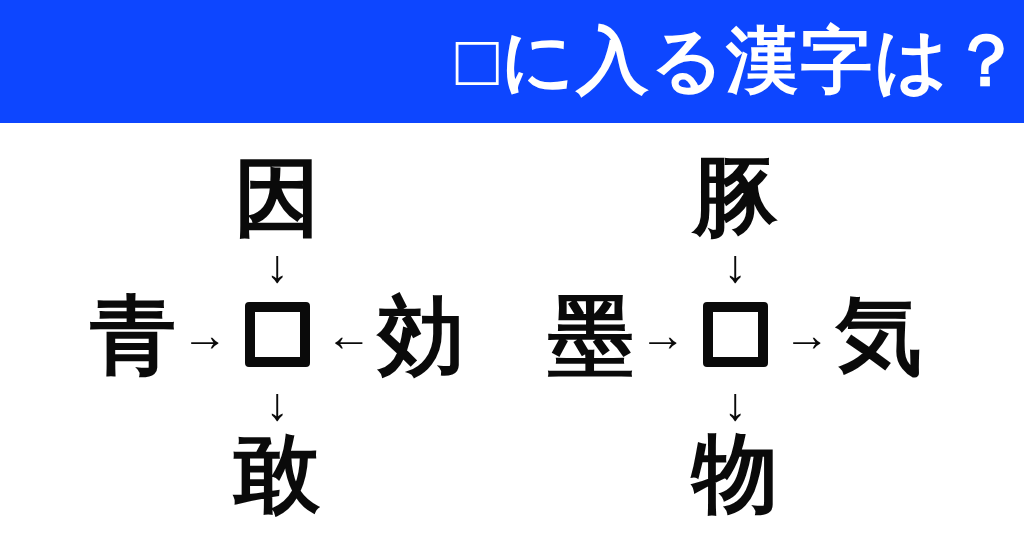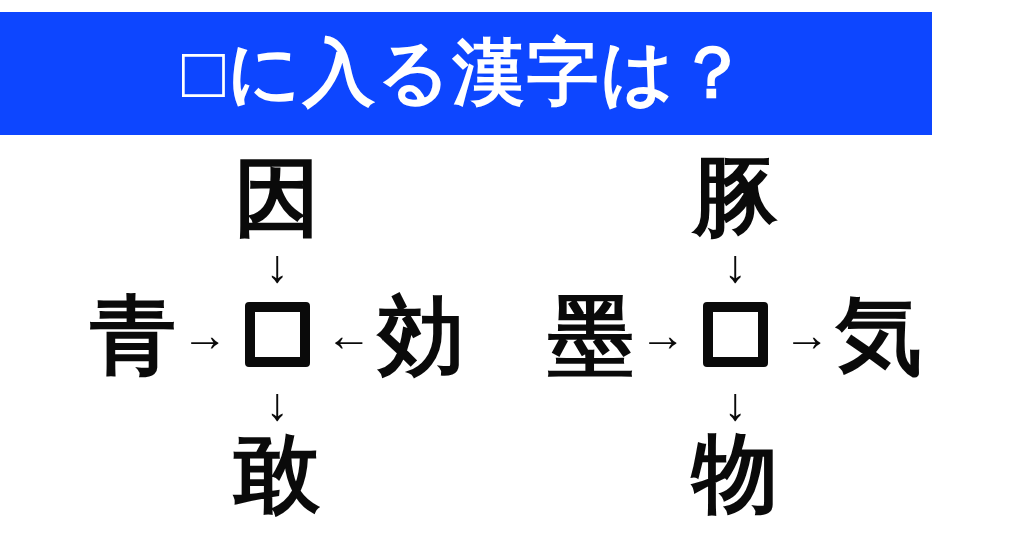--- a/index.html
+++ b/index.html
@@ -11,27 +11,27 @@
     position: relative;
     width: 1024px;
     height: 538px;
     background: #ffffff;
     overflow: hidden;
   }
 
   
   .header-banner {
     position: absolute;
-    top: 12px; left: 0;
-    width: 932px;
+    top: 0; left: 0;
+    width: 1024px;
     height: 123px;
     background: #0d46ff;
     display: flex;
     align-items: center;
-    justify-content: center;
+    justify-content: flex-end;
   }
   .page-title {
     color: #ffffff;
     font-size: 72px;
     font-weight: 800;
     letter-spacing: 2px;
     line-height: 1;
     white-space: nowrap;
     transform: translateY(-2px);
   }

